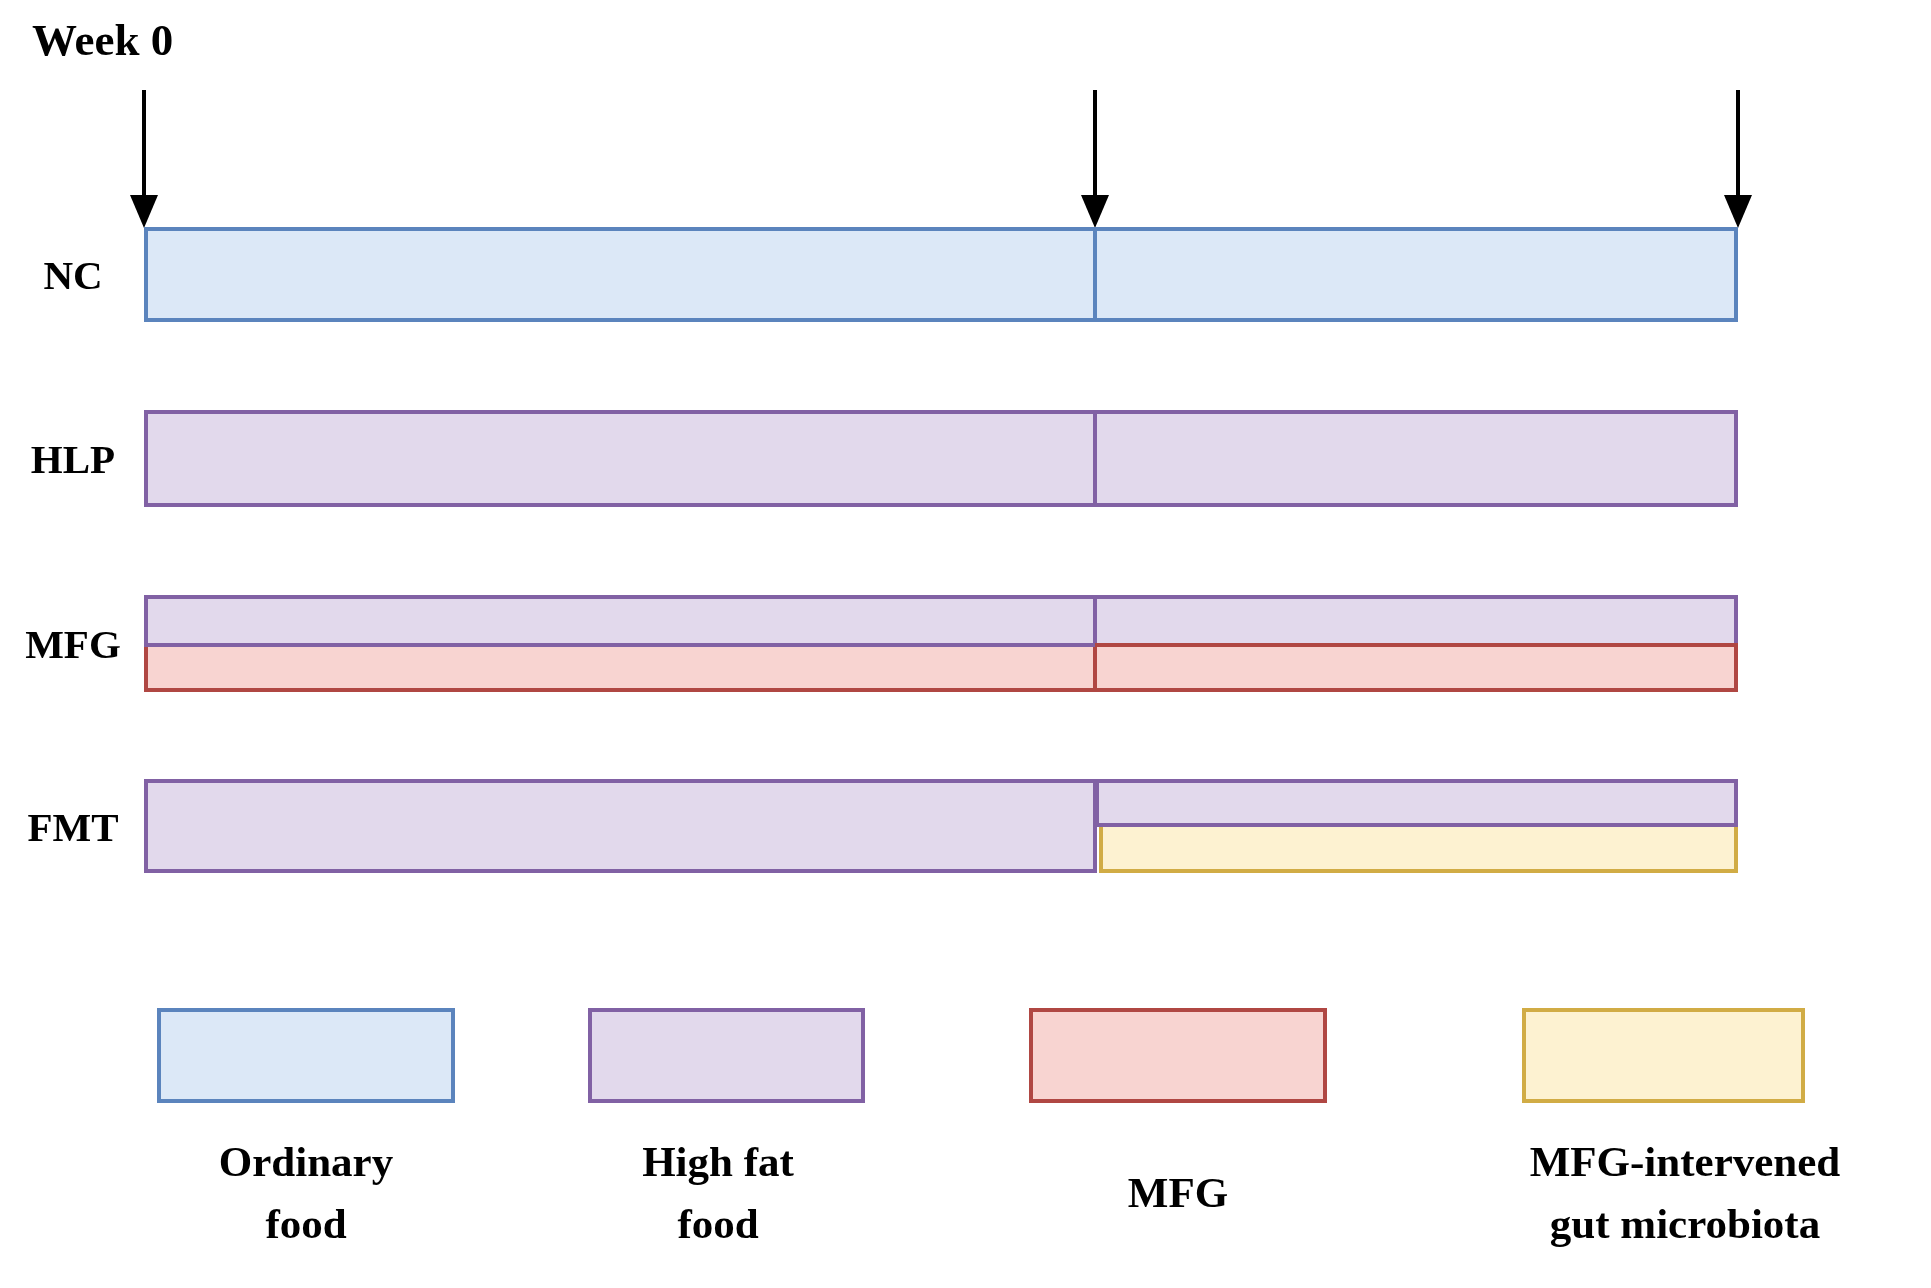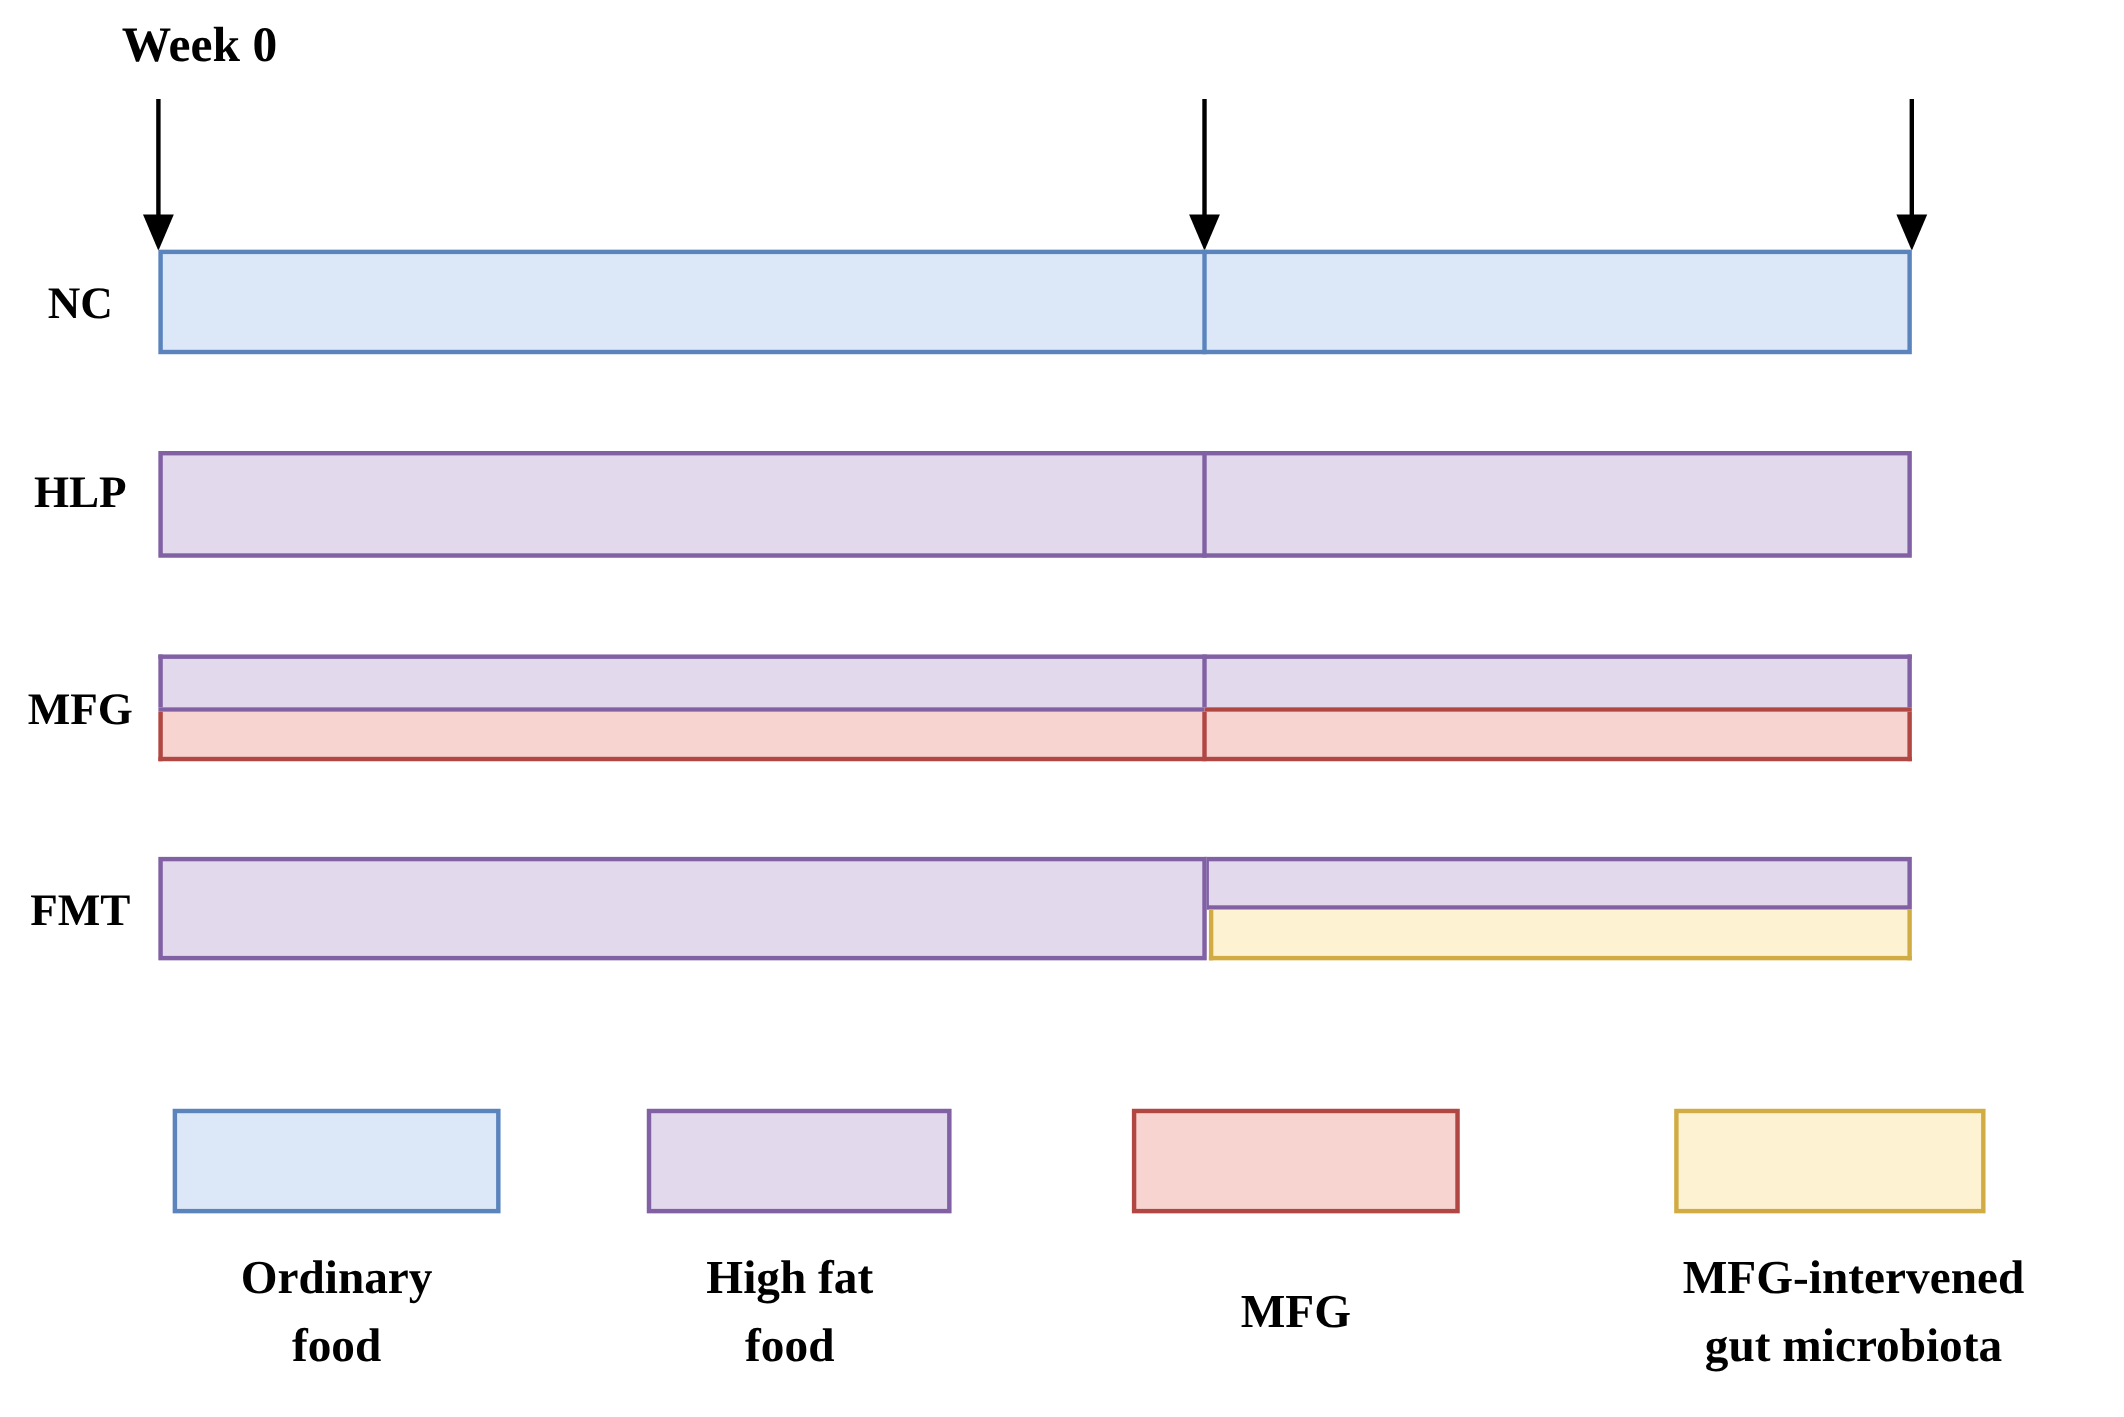--- a/index.html
+++ b/index.html
@@ -2,21 +2,21 @@
 <html><head>
 <meta charset="utf-8">
 <style>
   html,body{margin:0;padding:0;background:#fff;}
   #stage{
     position:relative;width:1931px;height:1288px;background:#fff;overflow:hidden;
     font-family:"Liberation Serif","DejaVu Serif",serif;font-weight:bold;color:#000;
   }
   
   .wm-label{position:absolute;top:12px;width:220px;height:56px;line-height:56px;
-    text-align:right;font-size:45px;}
+    text-align:left;font-size:45px;}
   .arrow-line{position:absolute;width:4px;background:#000;}
   .arrow-head{position:absolute;width:0;height:0;
     border-left:14px solid transparent;border-right:14px solid transparent;
     border-top:33px solid #000;}
   
   .row-label{position:absolute;left:8px;width:130px;height:62px;line-height:62px;
     text-align:center;font-size:41px;}
   .row{position:absolute;left:144px;width:1594px;}
   .boxfill{position:absolute;box-sizing:border-box;border:4px solid #000;}
   .vdiv{position:absolute;width:4px;}
@@ -41,21 +41,21 @@
 
   <div class="arrow-line" style="left:1736px;top:90px;height:106px;"></div>
   <div class="arrow-head" style="left:1724px;top:195px;"></div>
 
   <div class="row-label" style="top:244px;">NC</div>
   <div class="row" style="top:227px;height:95px;">
     <div class="boxfill" style="inset: 0px; width: 100%; height: 100%; background: rgb(220, 232, 247); border-color: rgb(91, 132, 189);"></div>
     <div class="vdiv" style="left: calc(59.66% - 2px); top: 0px; height: 100%; background: rgb(91, 132, 189);"></div>
   </div>
 
-  <div class="row-label" style="top:416px;text-align:center;">HLP</div>
+  <div class="row-label" style="top:428px;text-align:center;">HLP</div>
   <div class="row" style="top:410px;height:97px;">
     <div class="boxfill" style="width: 100%; height: 100%; background: rgb(226, 217, 236); border-color: rgb(129, 97, 164);"></div>
     <div class="vdiv" style="left: calc(59.66% - 2px); top: 0px; height: 100%; background: rgb(129, 97, 164);"></div>
   </div>
 
   <div class="row-label" style="top:613px;">MFG</div>
   <div class="row" style="top:595px;height:97px;">
     <div class="boxfill" style="left: 0px; top: 0px; width: 100%; height: 48px; border-bottom: none rgb(129, 97, 164); background: rgb(226, 217, 236); border-top-color: rgb(129, 97, 164); border-right-color: rgb(129, 97, 164); border-left-color: rgb(129, 97, 164);"></div>
     <div class="boxfill" style="left: 0px; top: 52px; width: 100%; height: 45px; border-top: none rgb(176, 71, 67); background: rgb(248, 212, 209); border-right-color: rgb(176, 71, 67); border-bottom-color: rgb(176, 71, 67); border-left-color: rgb(176, 71, 67);"></div>
     <div class="hline" style="left: 0px; top: 48px; width: 59.66%; background: rgb(129, 97, 164);"></div>

